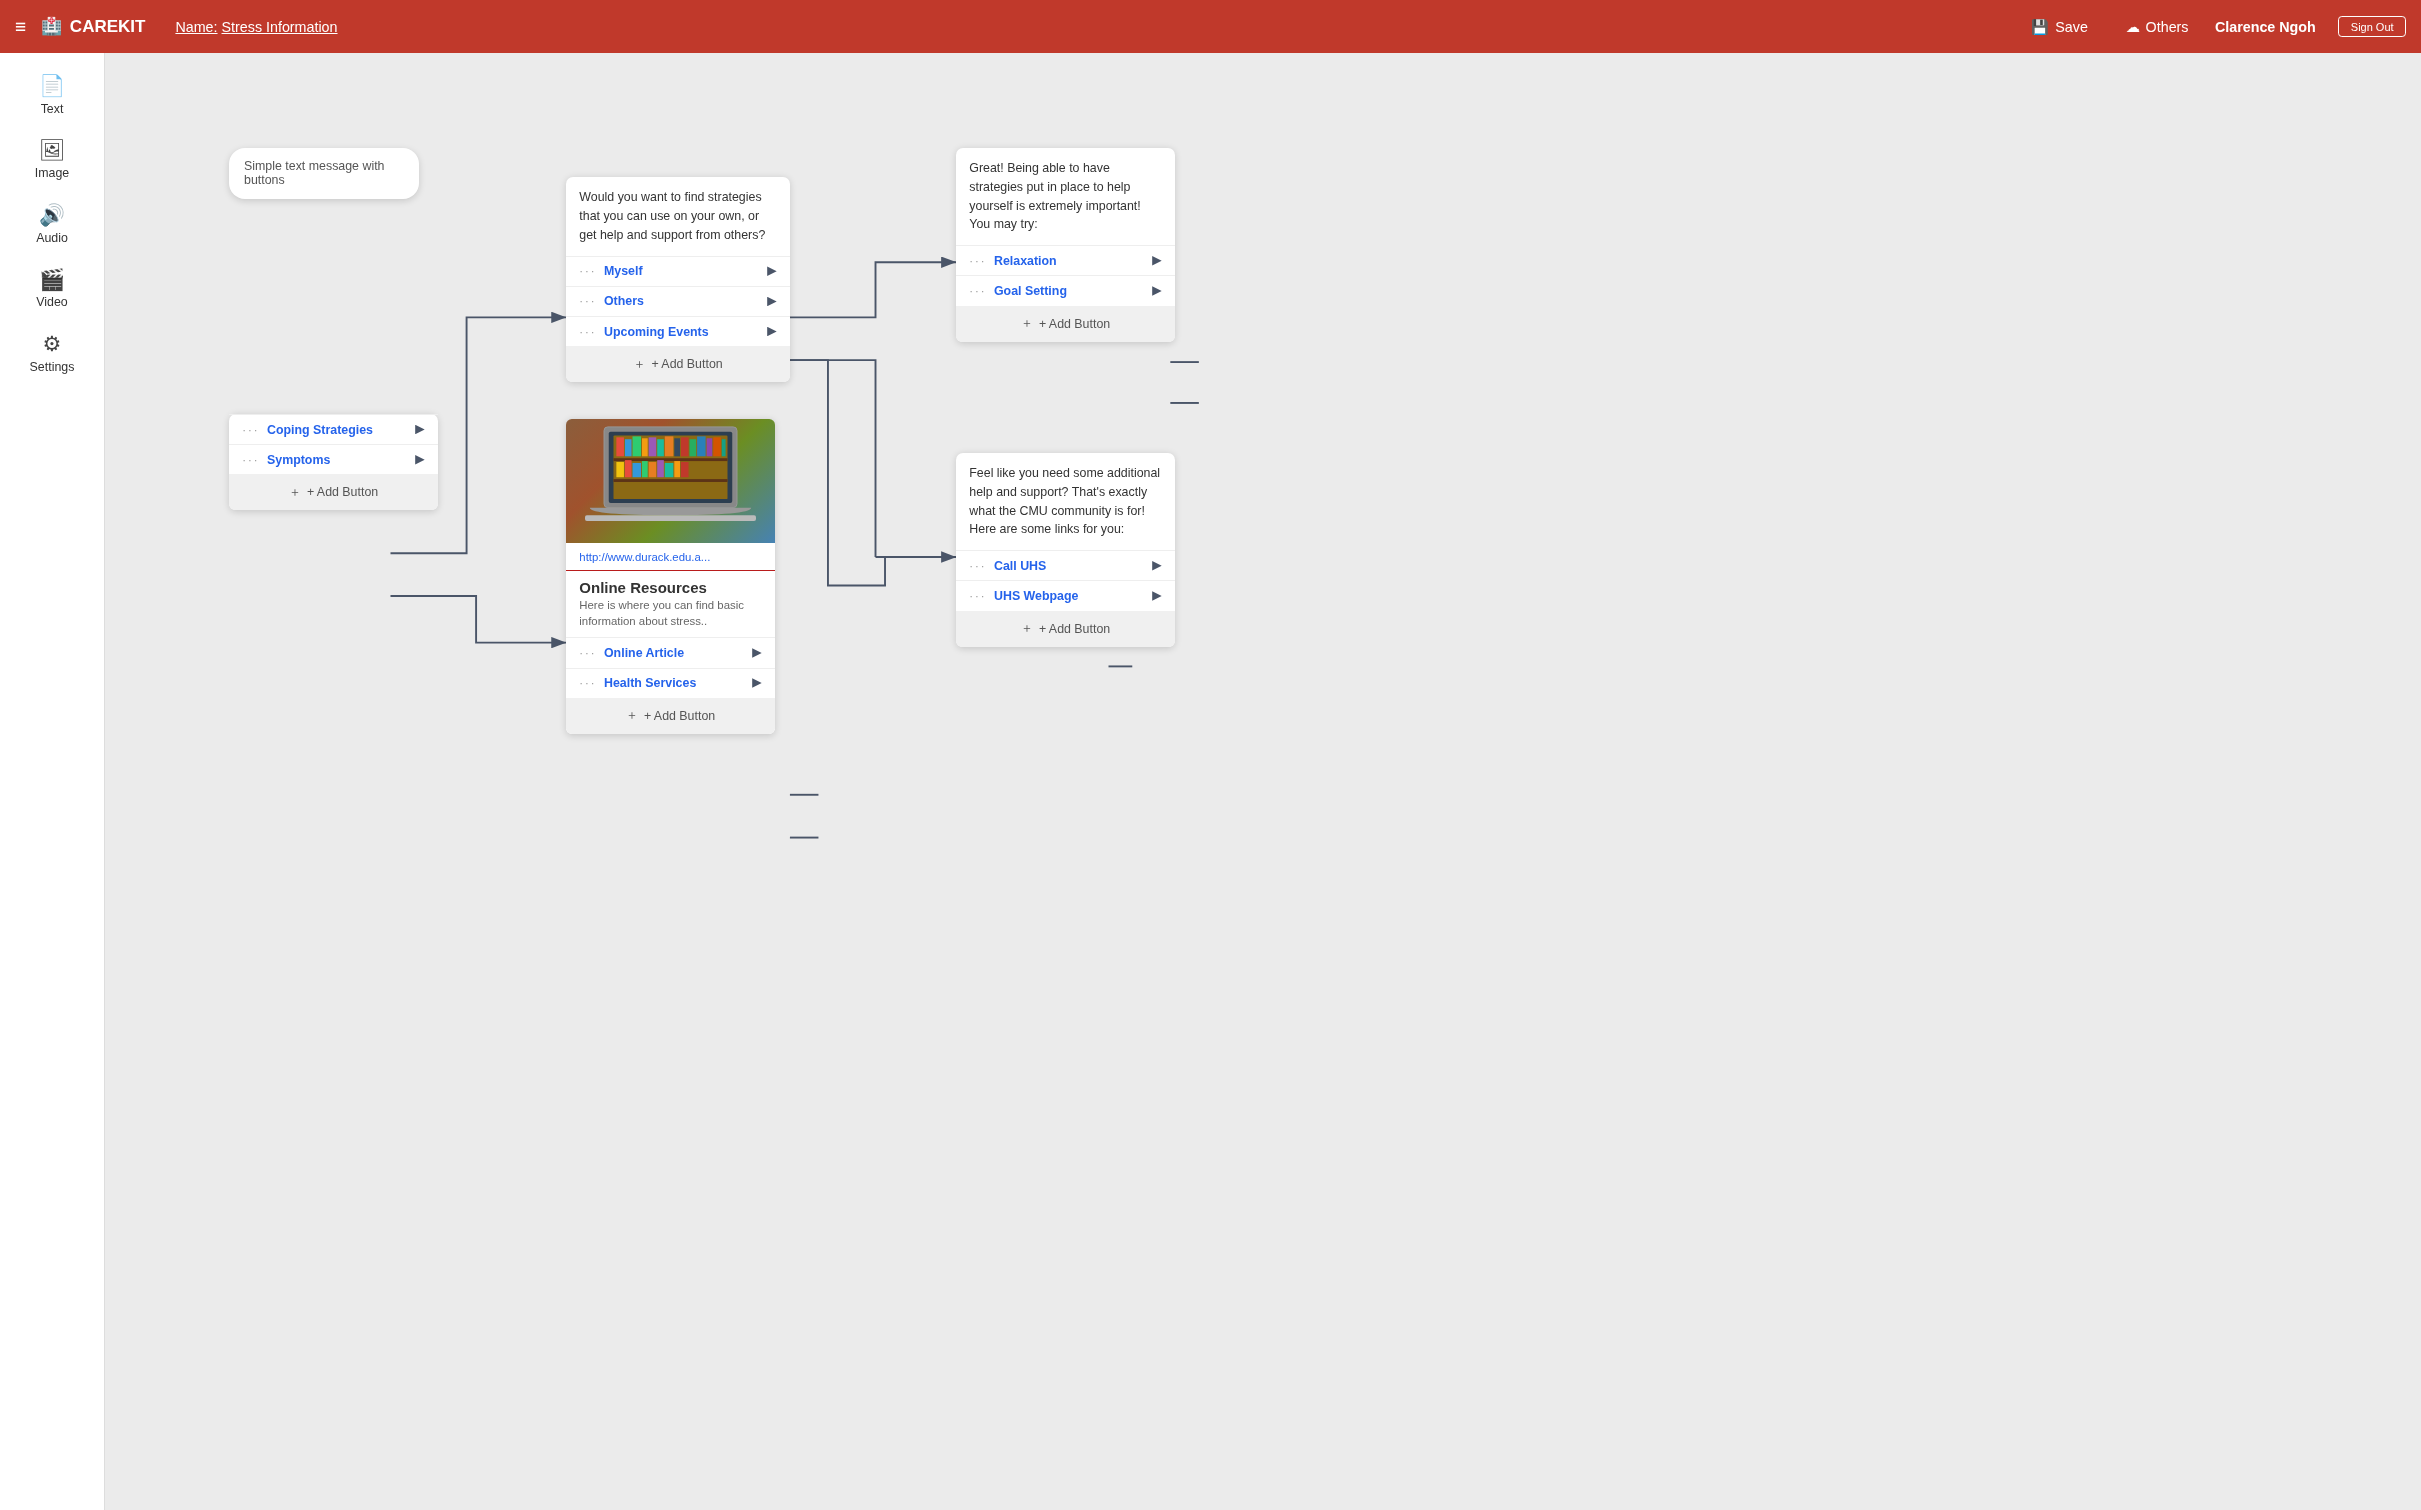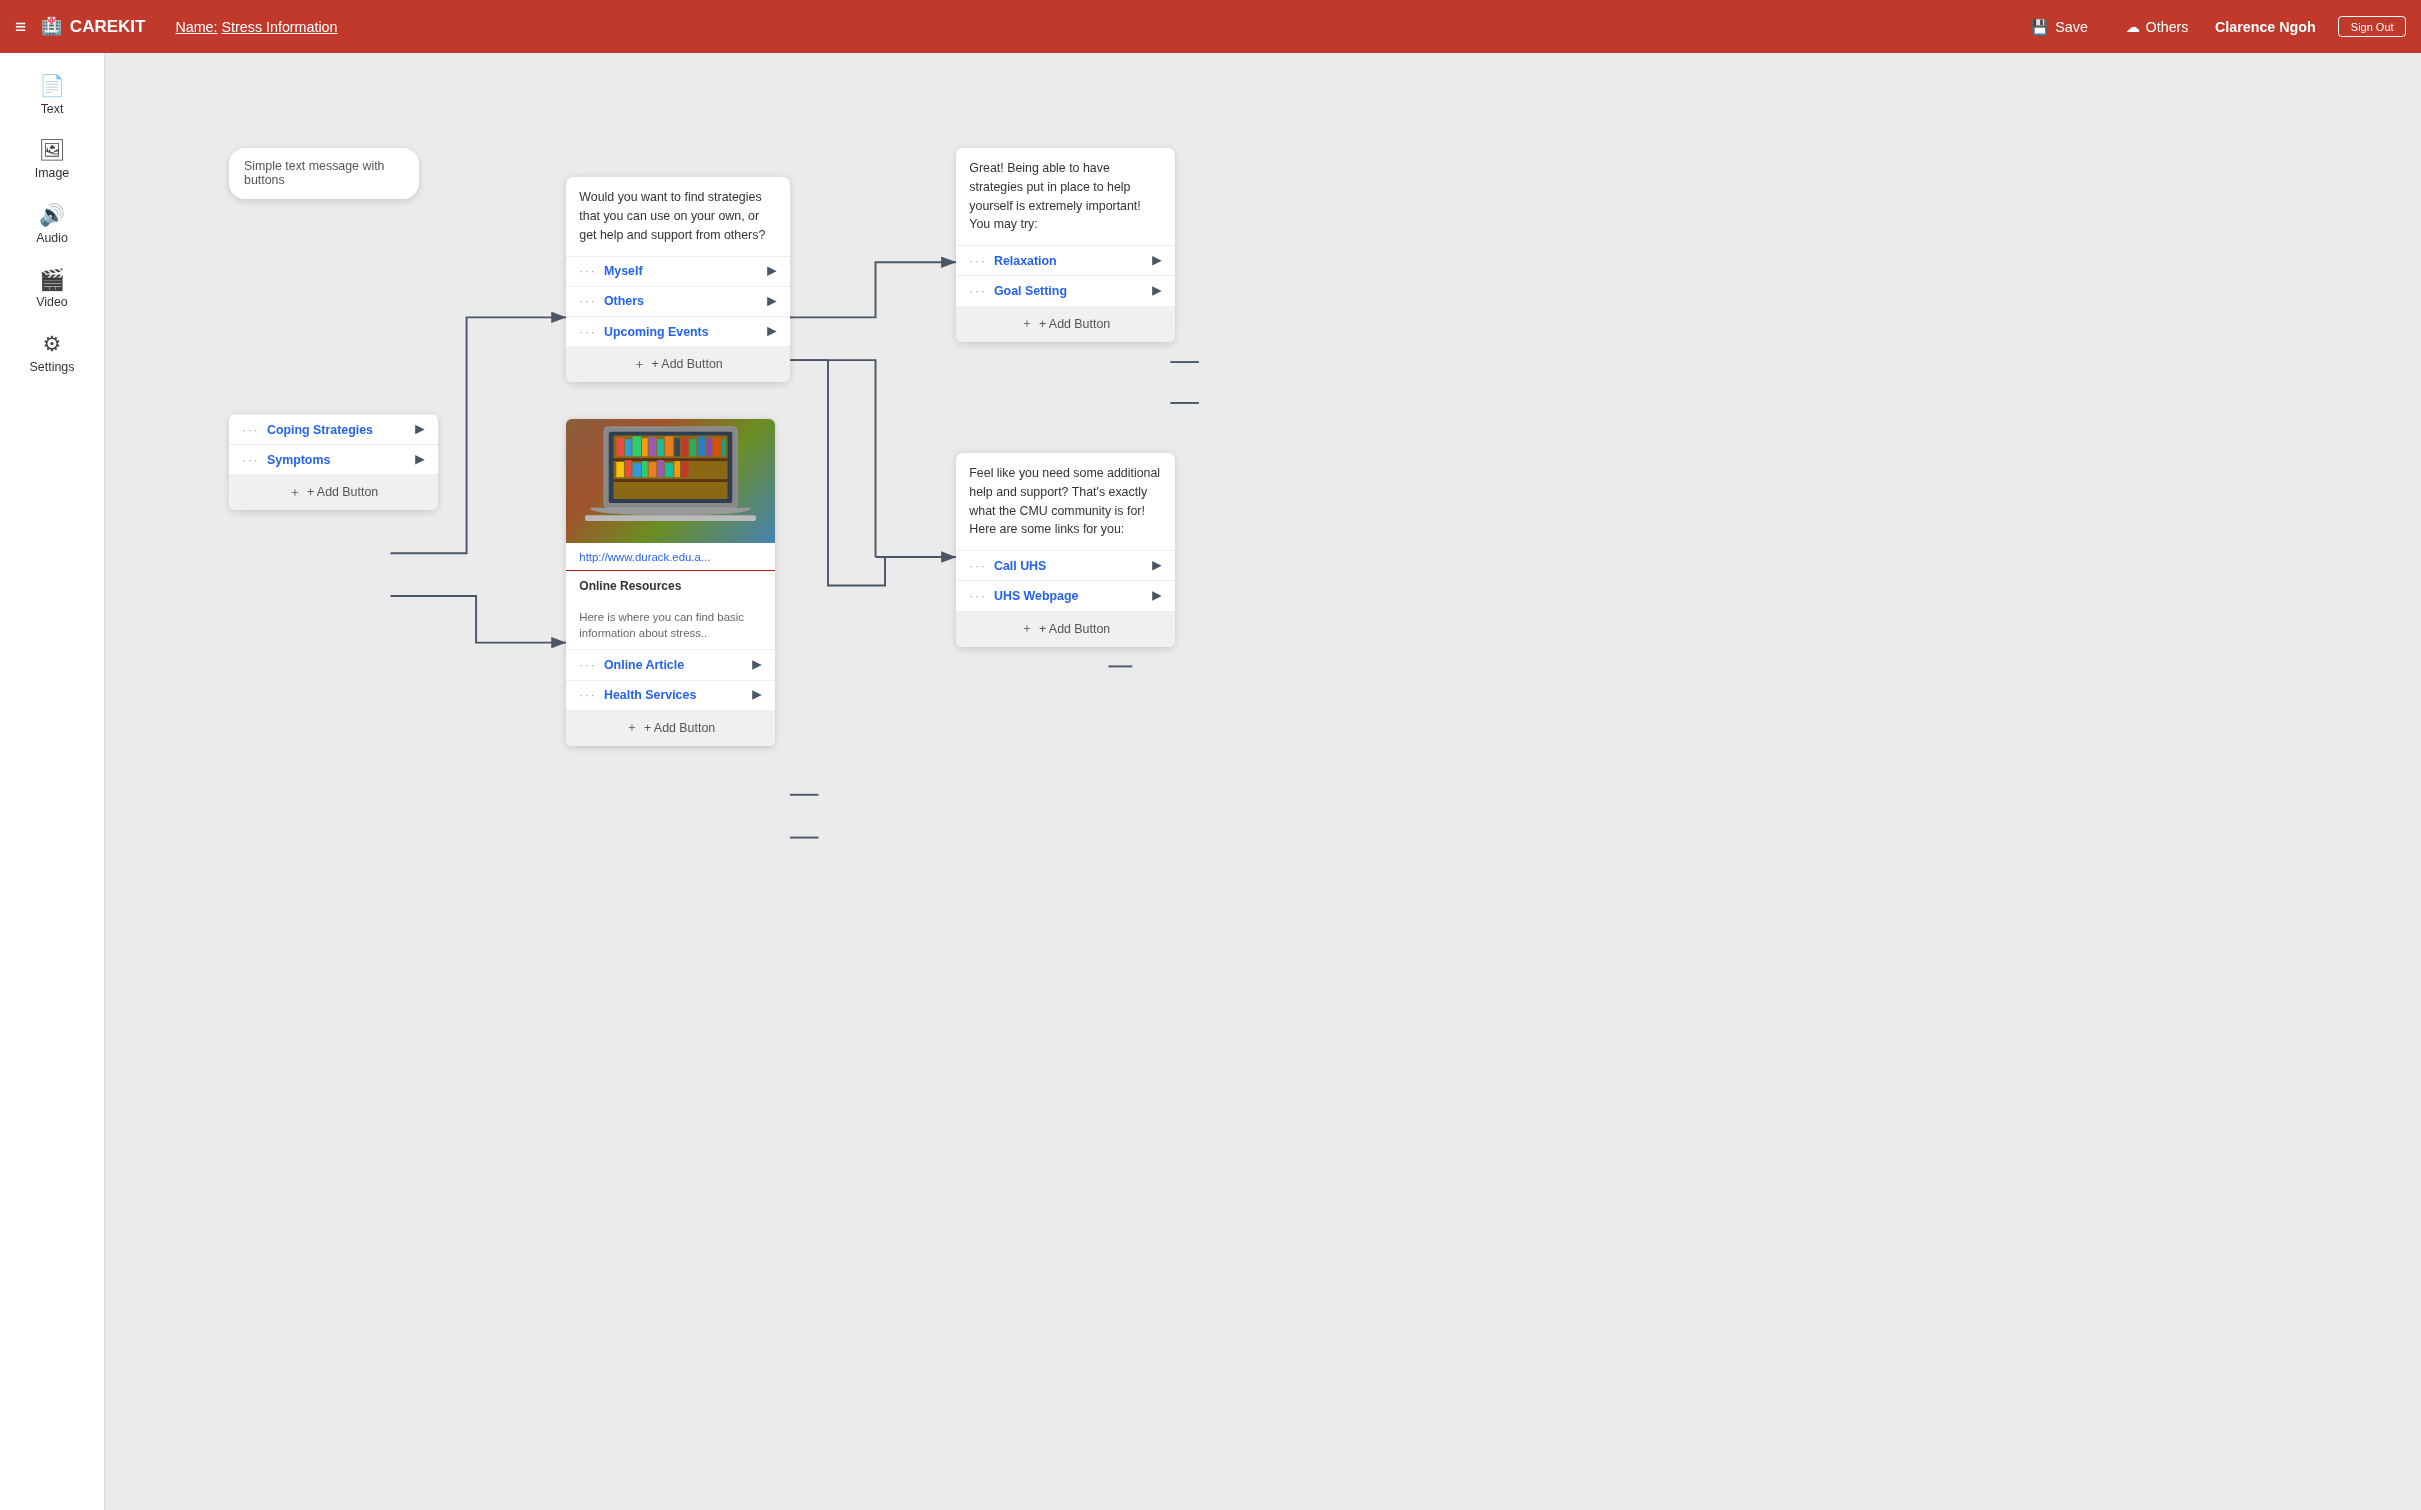--- a/index.html
+++ b/index.html
@@ -119,21 +119,21 @@
       overflow: hidden;
     }
     .image-placeholder {
       width: 100%; height: 124px;
       background: linear-gradient(135deg, #8B5E3C 0%, #A0522D 30%, #6B8E23 60%, #4682B4 100%);
       display: flex; align-items: center; justify-content: center;
       position: relative; overflow: hidden;
     }
     .image-link { padding: 7.6px 13.3px; font-size: 11.4px; color: #2563eb; border-bottom: 1px solid #b91c1c; }
     .image-card-body { padding: 7.6px 13.3px; }
-    .image-card-title { font-weight: bold; font-size: 12px; color: #333; margin-bottom: 17px; }
+    .image-card-title { font-weight: bold; font-size: 15px; color: #333; margin-bottom: 2px; }
     .image-card-desc { font-size: 11.4px; color: #666; line-height: 1.4; }
 
     
     .arrows-svg {
       position: absolute;
       top: 0; left: 0;
       width: 100%; height: 100%;
       pointer-events: none;
       overflow: visible;
     }

